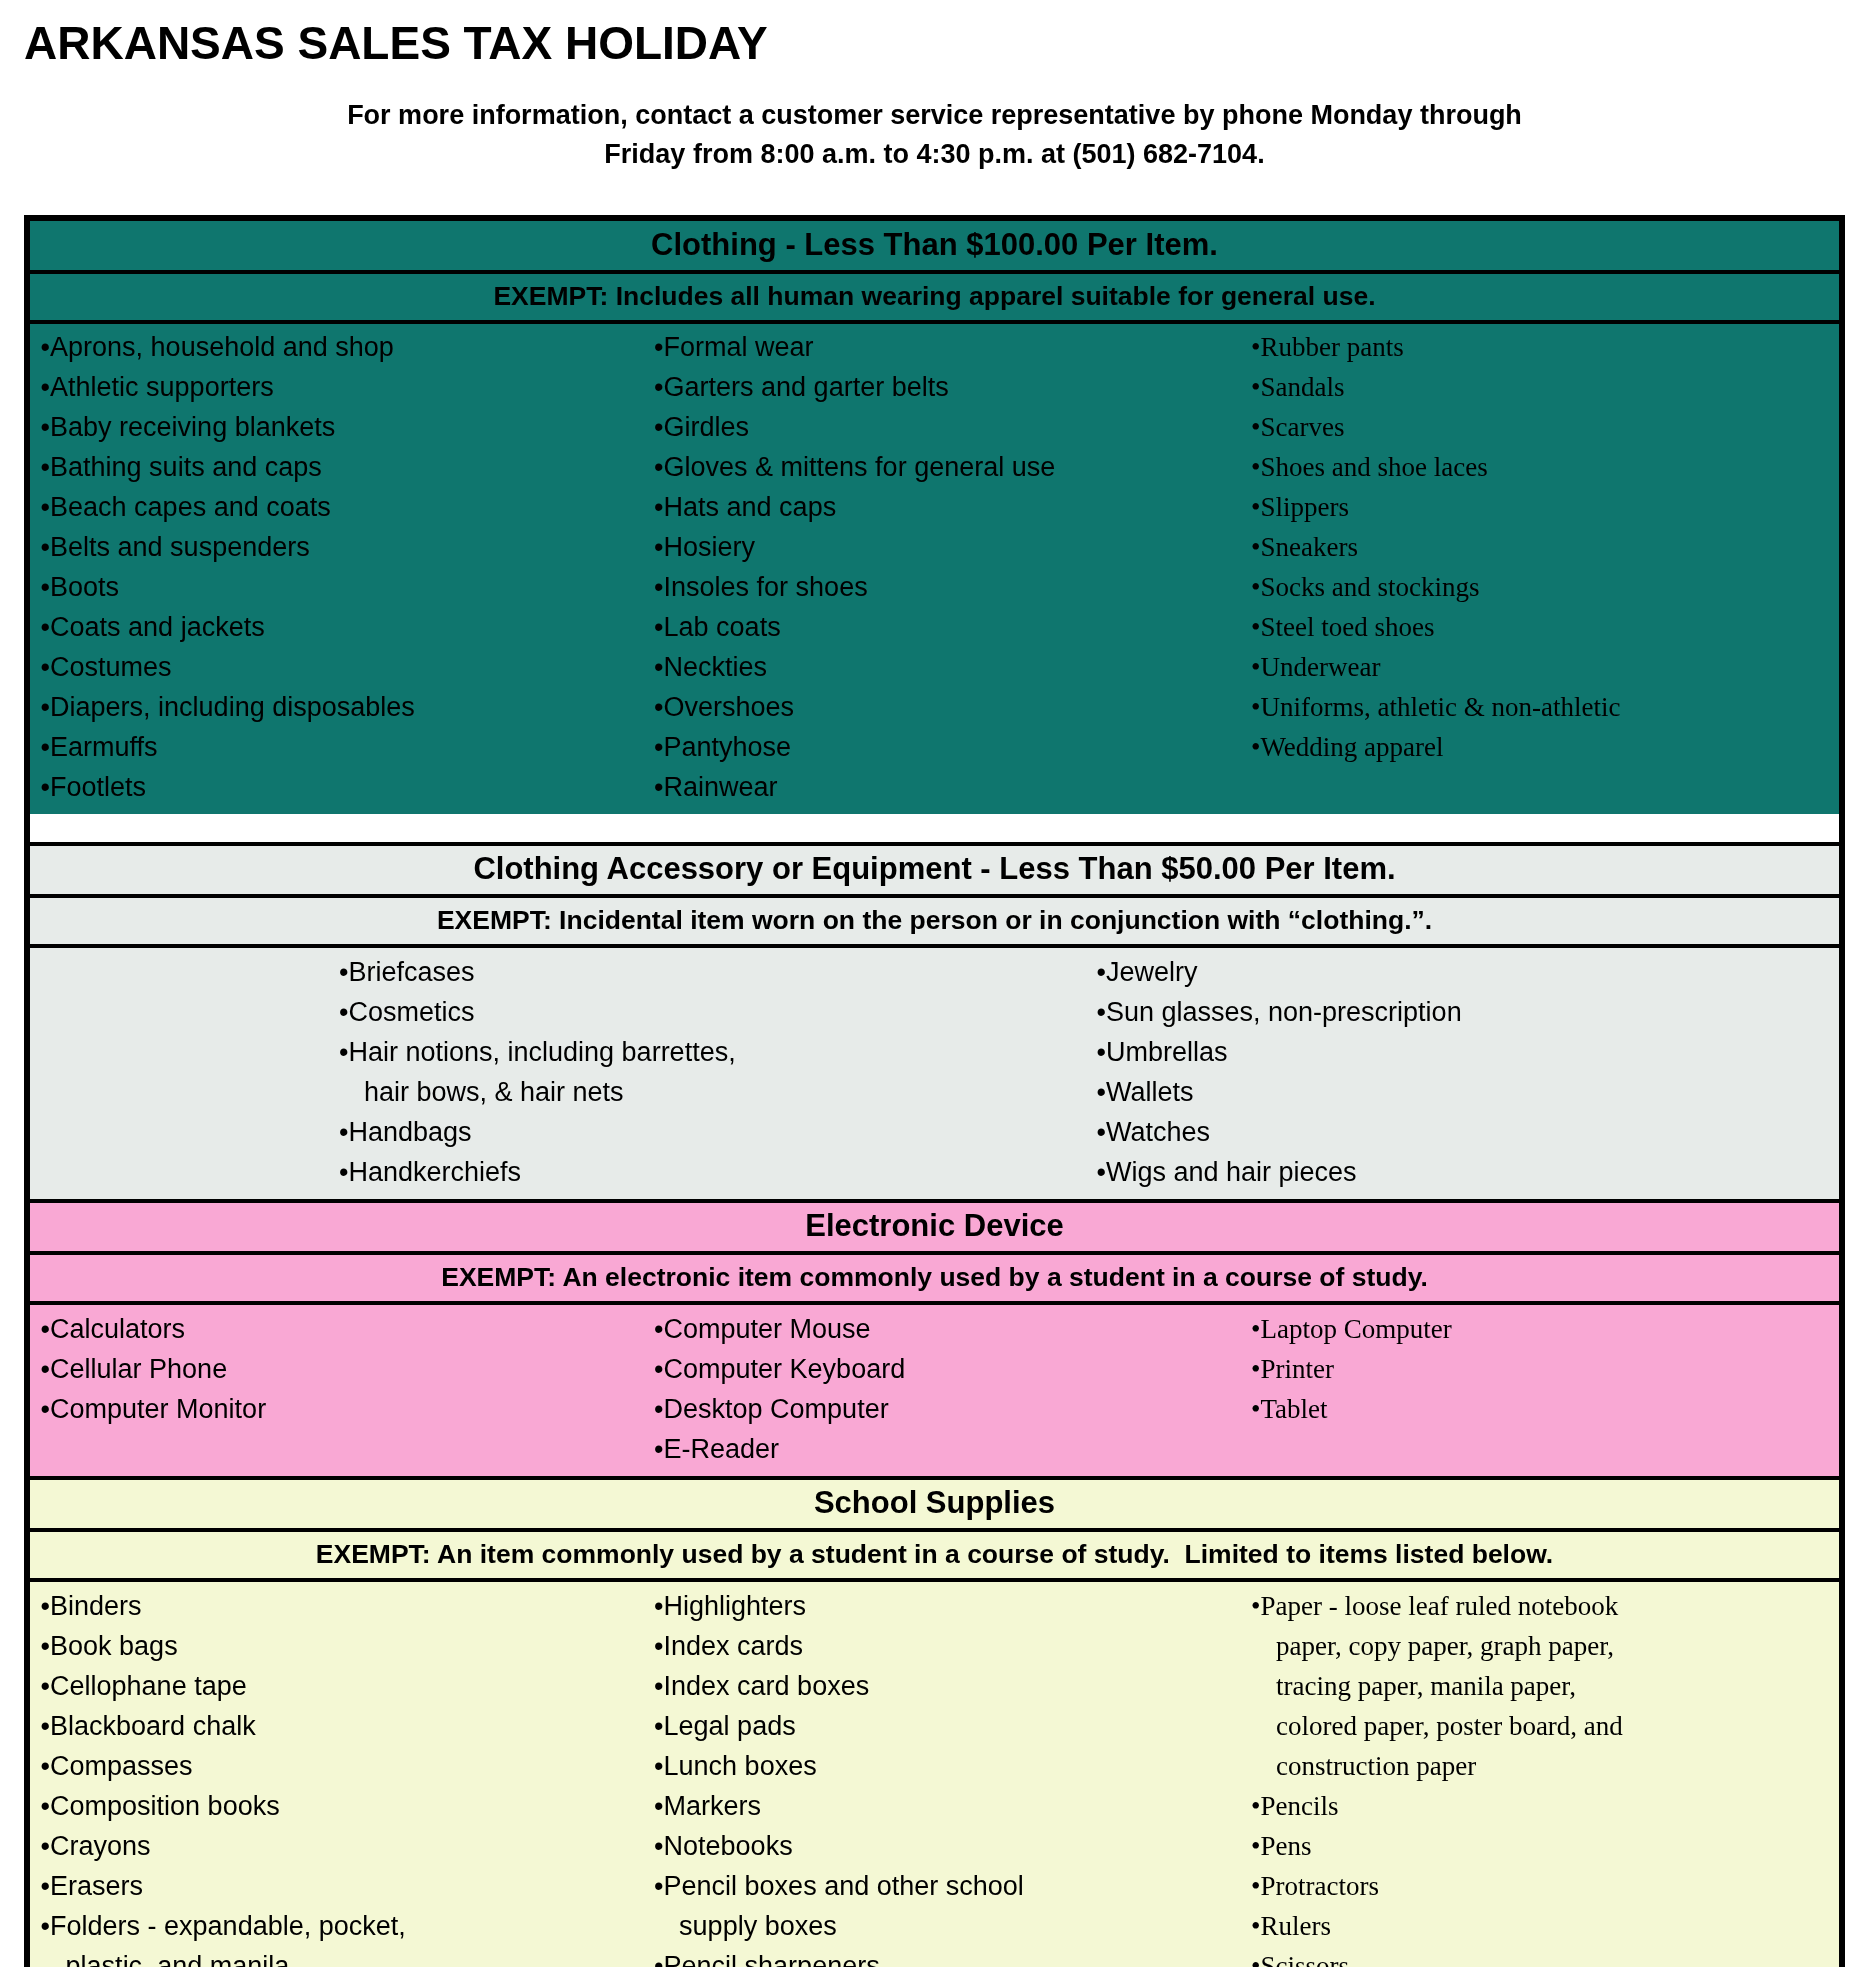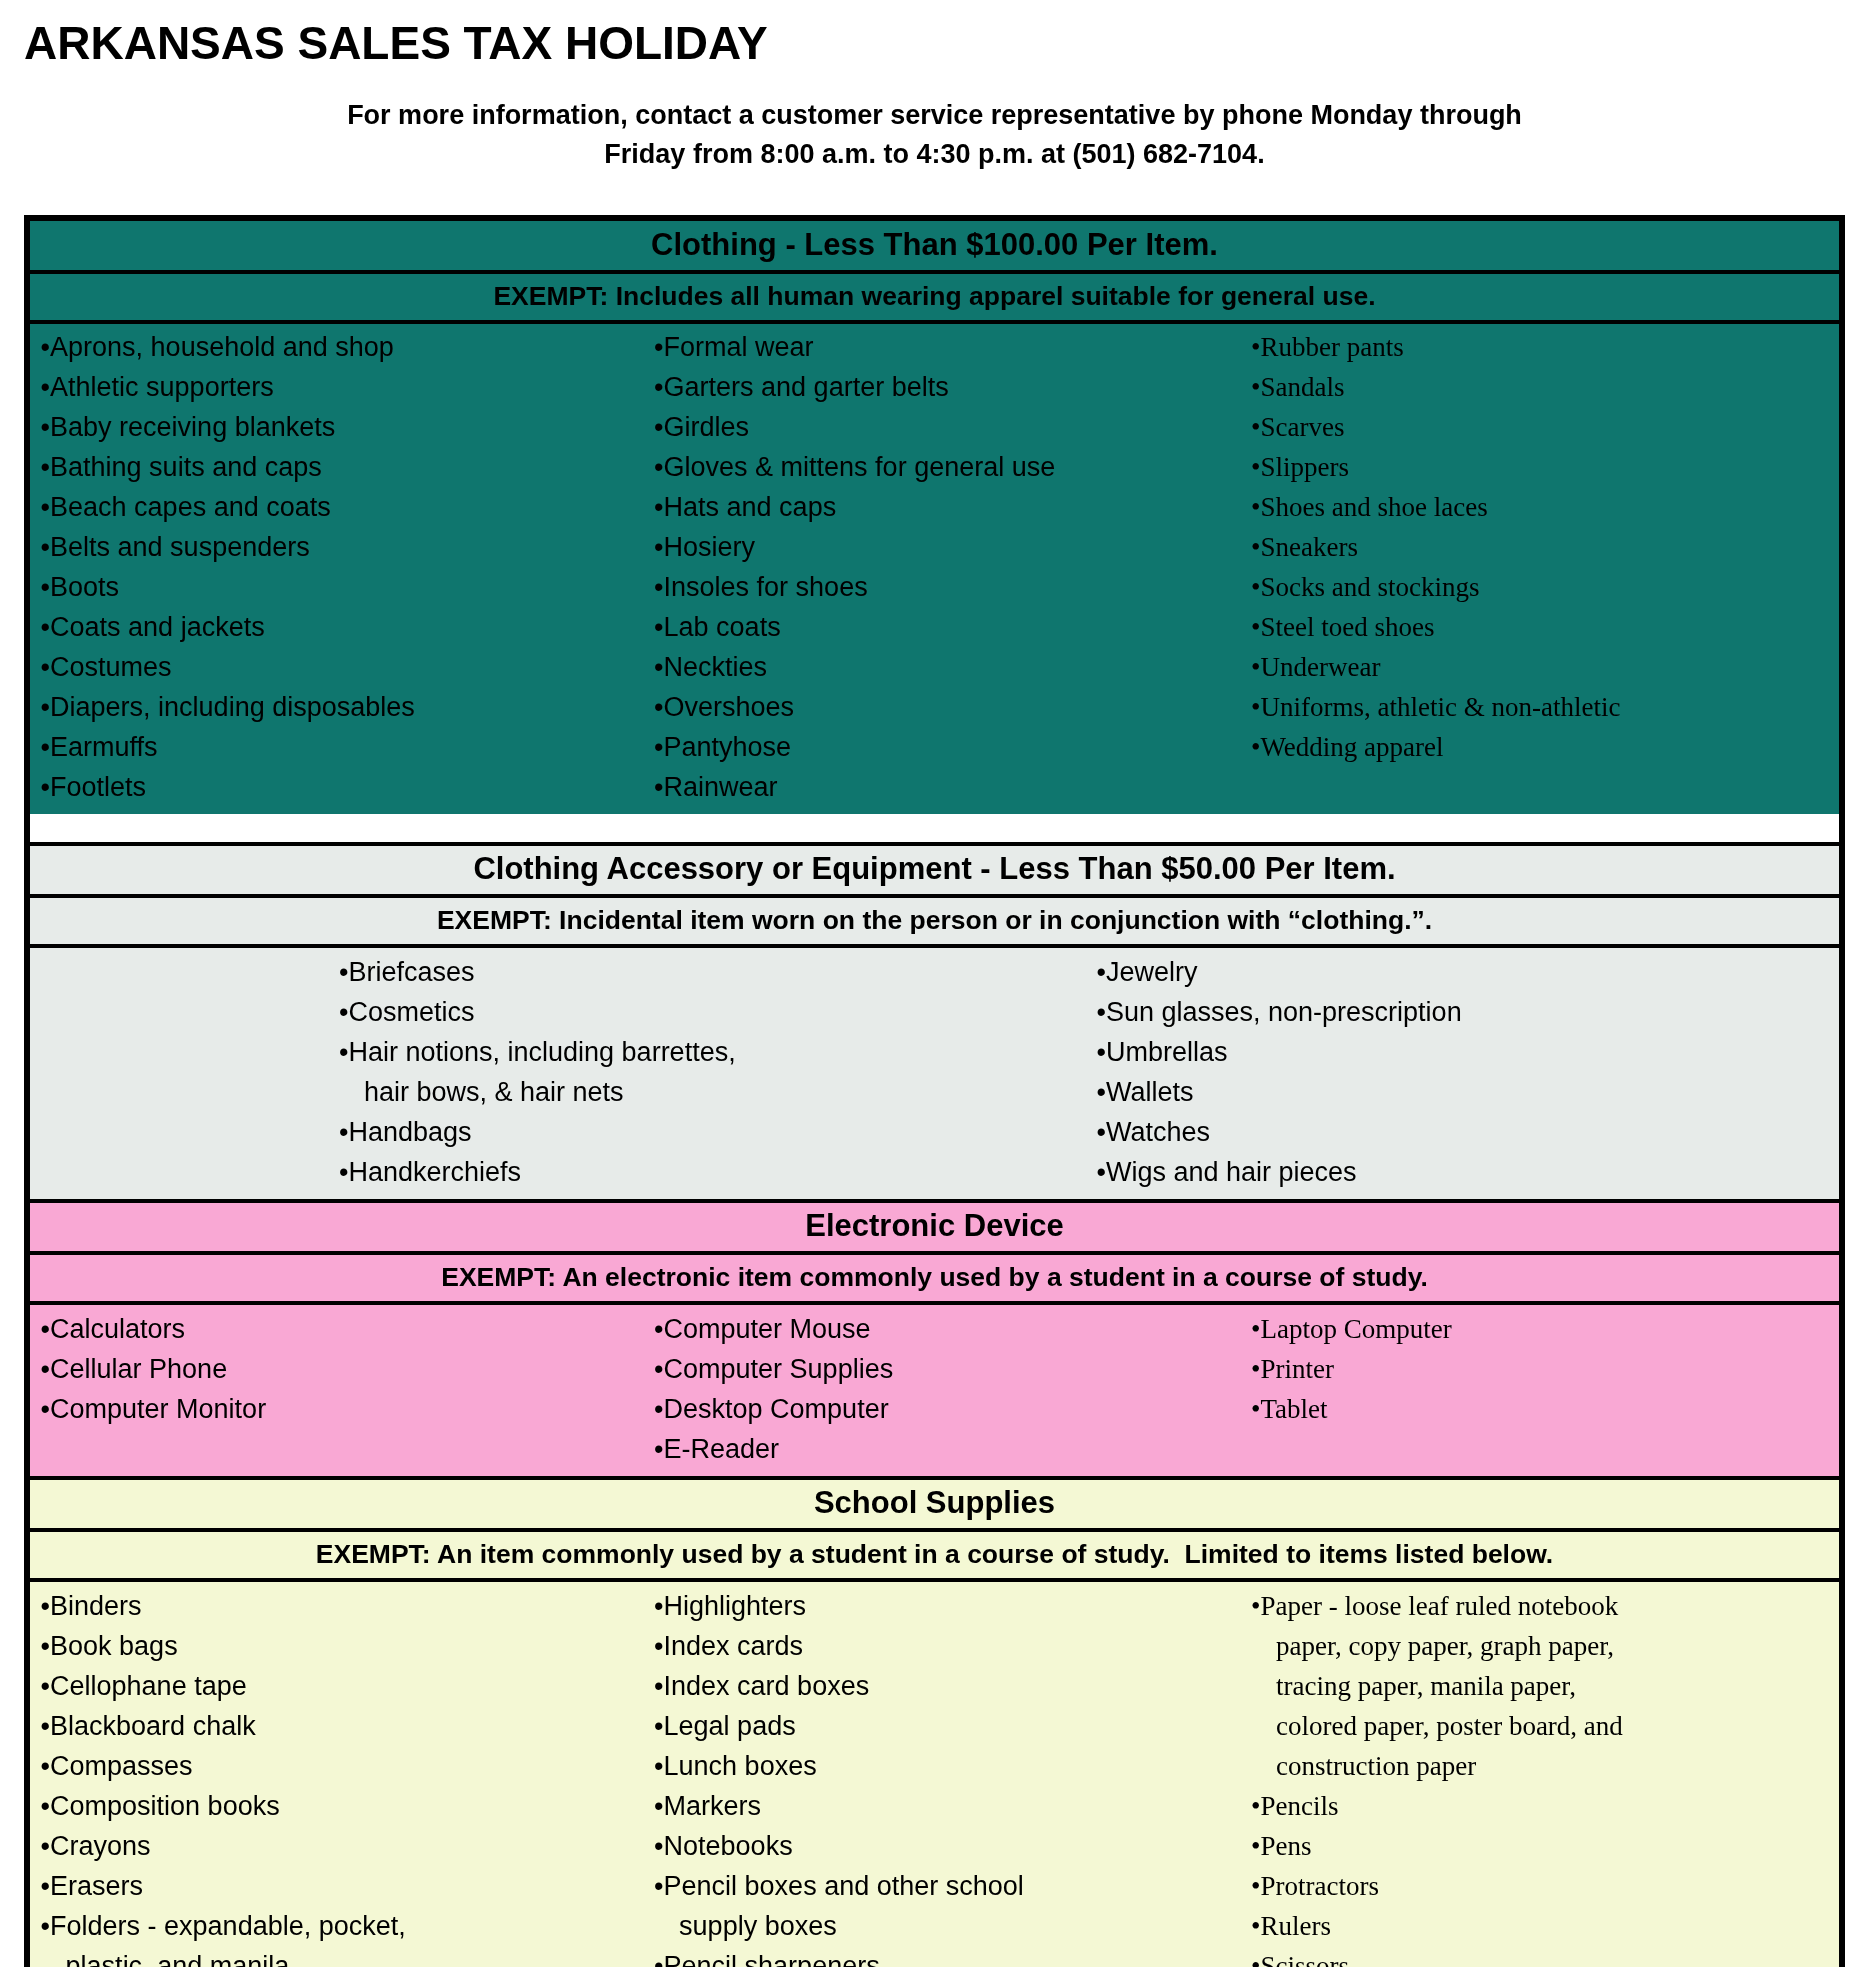--- a/index.html
+++ b/index.html
@@ -99,22 +99,22 @@
             <li>Lab coats</li>
             <li>Neckties</li>
             <li>Overshoes</li>
             <li>Pantyhose</li>
             <li>Rainwear</li>
           </ul>
           <ul class="col">
             <li>Rubber pants</li>
             <li>Sandals</li>
             <li>Scarves</li>
+            <li>Shoes and shoe laces</li>
             <li>Slippers</li>
-            <li>Shoes and shoe laces</li>
             <li>Sneakers</li>
             <li>Socks and stockings</li>
             <li>Steel toed shoes</li>
             <li>Underwear</li>
             <li>Uniforms, athletic &amp; non-athletic</li>
             <li>Wedding apparel</li>
           </ul>
         </div>
       </section>
       <section class="sec" style="background: rgb(231, 235, 233); margin-top: 28px;">
@@ -143,21 +143,21 @@
         <div class="sec-header">Electronic Device</div>
         <div class="sec-exempt">EXEMPT: An electronic item commonly used by a student in a course of study.</div>
         <div class="sec-body three-col">
           <ul class="col">
             <li>Calculators</li>
             <li>Cellular Phone</li>
             <li>Computer Monitor</li>
           </ul>
           <ul class="col">
             <li>Computer Mouse</li>
-            <li>Computer Supplies</li>
+            <li>Computer Keyboard</li>
             <li>Desktop Computer</li>
             <li>E-Reader</li>
           </ul>
           <ul class="col">
             <li>Laptop Computer</li>
             <li>Printer</li>
             <li>Tablet</li>
           </ul>
         </div>
       </section>

